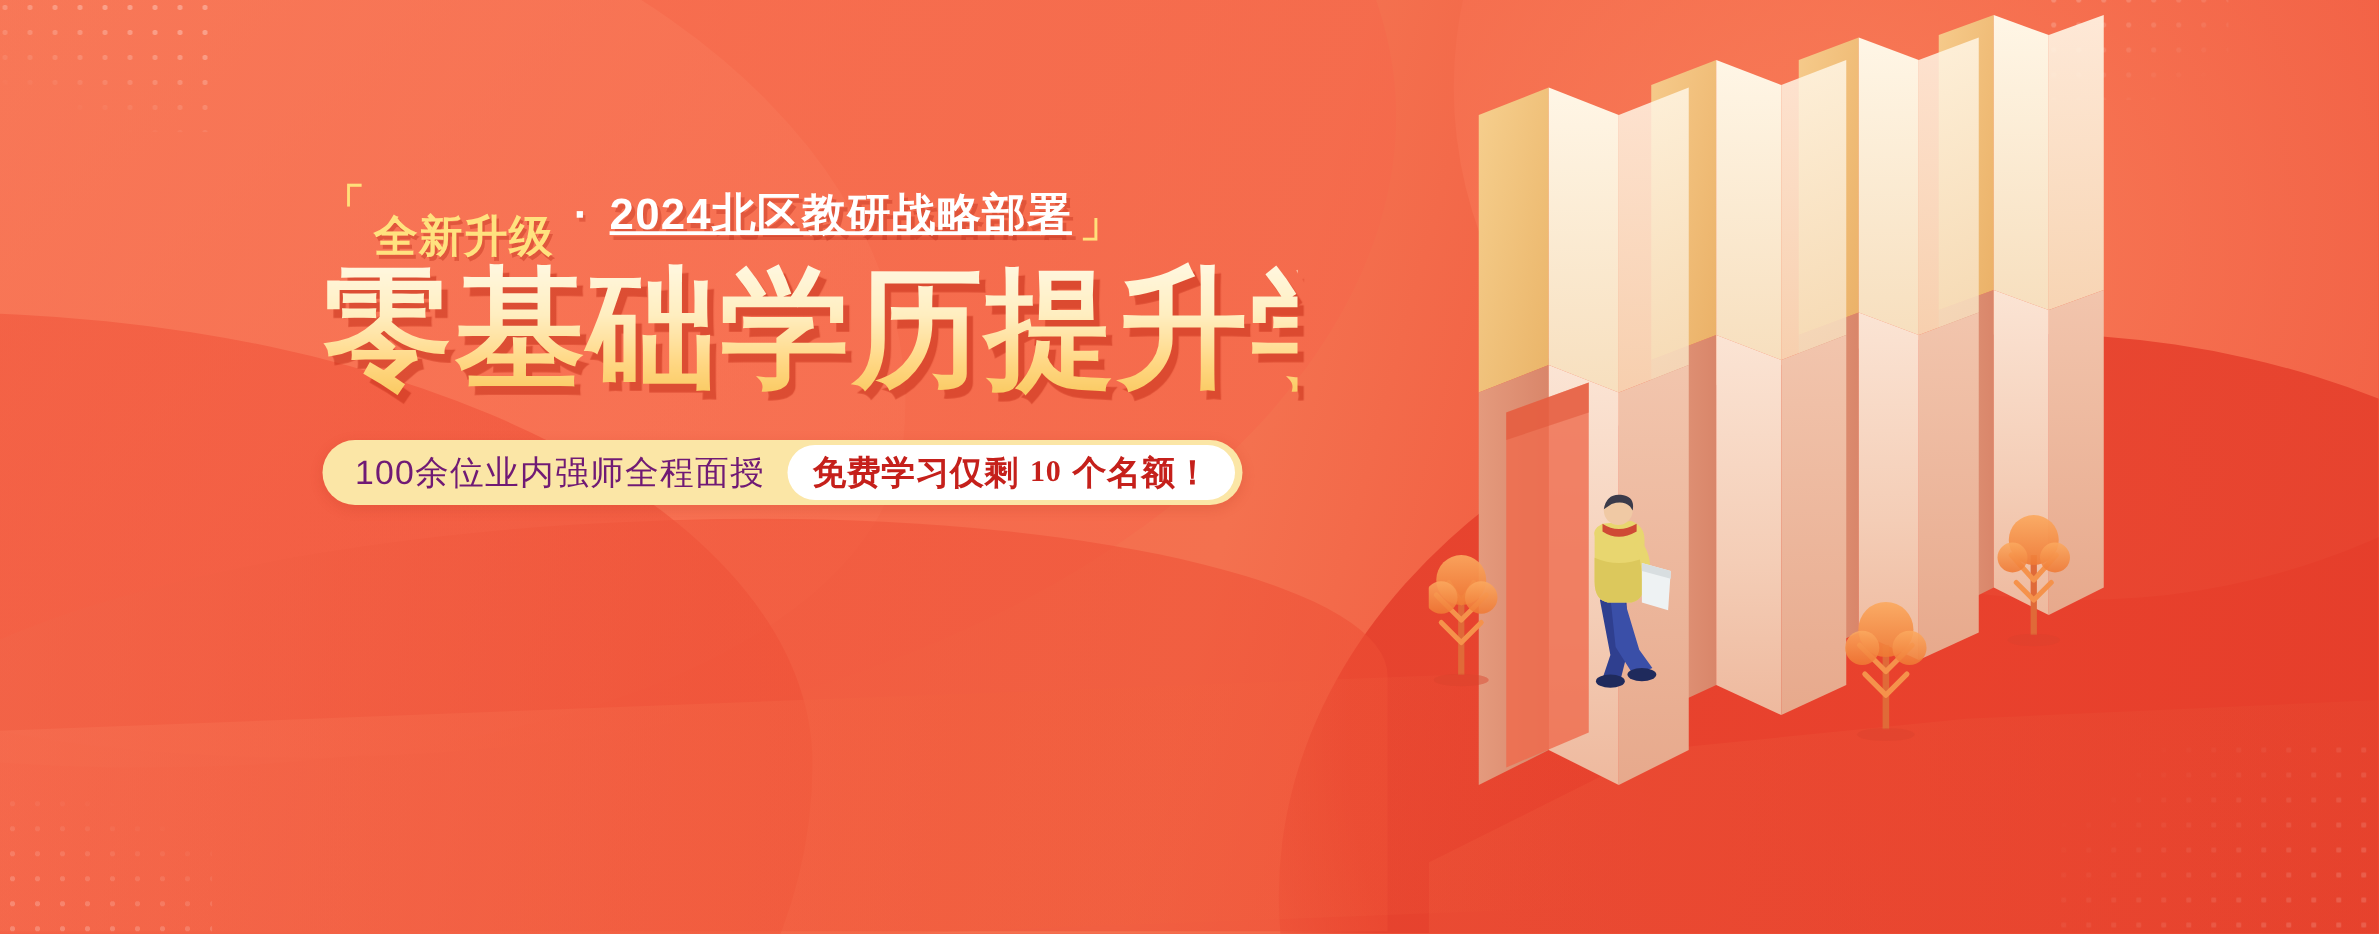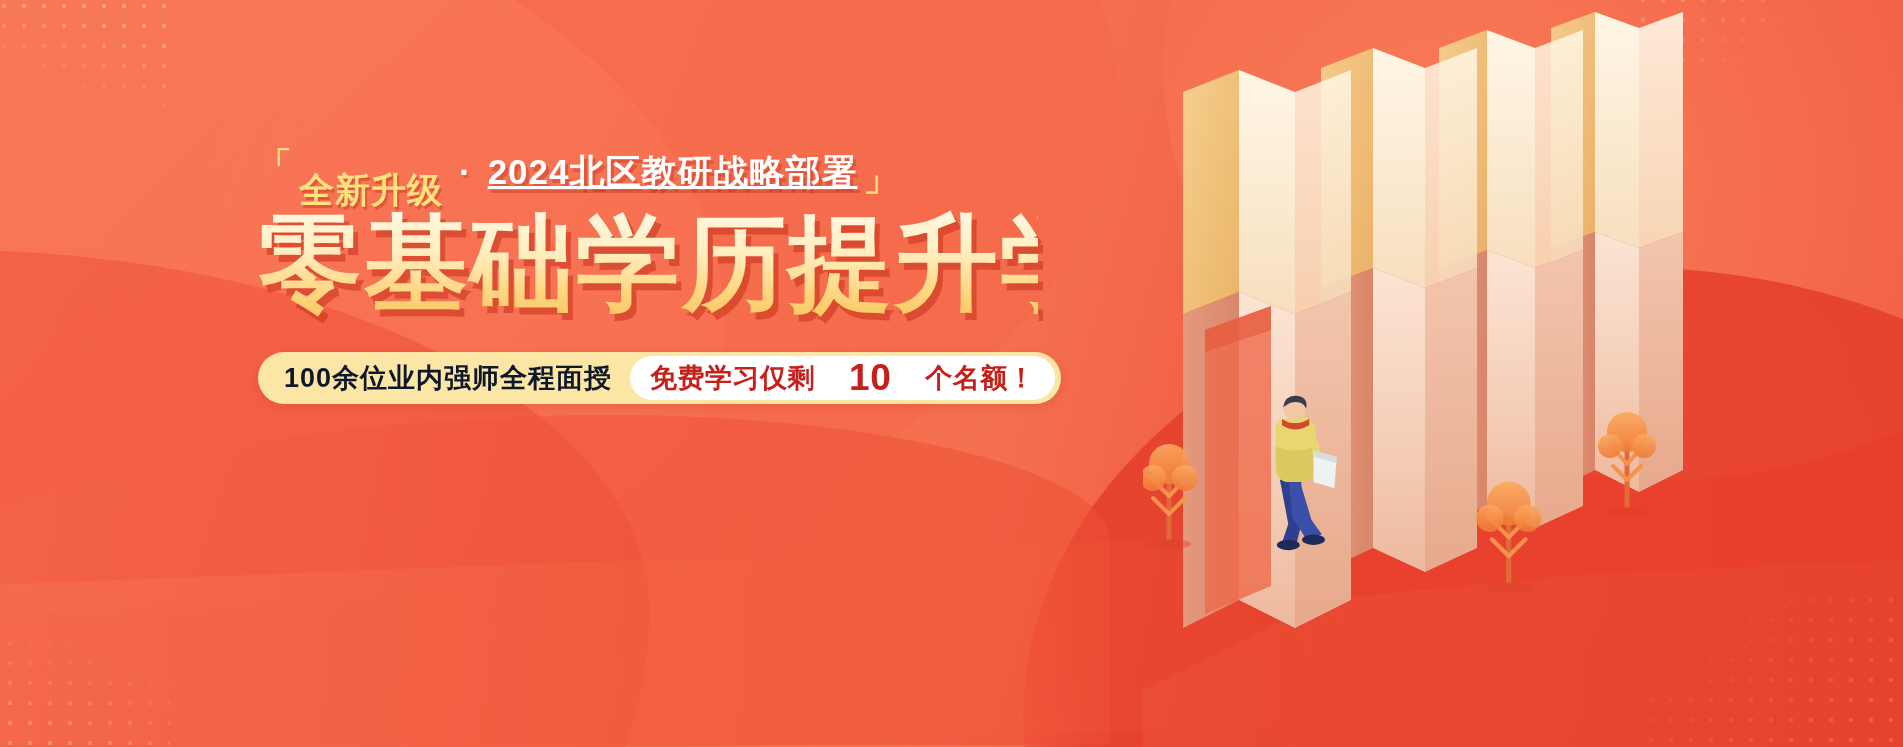--- a/index.html
+++ b/index.html
@@ -160,44 +160,44 @@
     display:inline-flex;
     align-items:center;
     height:52px;
     background:#fbe6a6;
     border-radius:26px;
     padding:0 6px 0 26px;
     box-shadow:0 3px 10px rgba(180,40,20,.18);
   }
   .pill-left{
     font-size:27px;
-    font-weight:bold;
-    color:#0f172a;
+    font-weight:normal;
+    color:#701a75;
     letter-spacing:1px;
     white-space:nowrap;
     padding-right:18px;
   }
   .pill-right{
     display:inline-flex;
     align-items:center;
     height:44px;
     background:#ffffff;
     border-radius:22px;
     padding:0 20px;
     font-size:27px;
     font-weight:bold;
     color:#c5201b;
     letter-spacing:.5px;
     white-space:nowrap;
-    gap:15px;
   }
   .pill-right .num{
-    font-size:37px;
-    font-weight:bold;
-    padding:0 19px;
+    font-size:24px;
+    font-weight:bold;
+    padding:0 9px;
+    font-family:Liberation Serif, serif;
   }
 
   
   .art{
     position:absolute;
     right:0; top:0;
     width:760px; height:747px;
     pointer-events:none;
   }
   .art svg{ display:block; width:100%; height:100%; }

